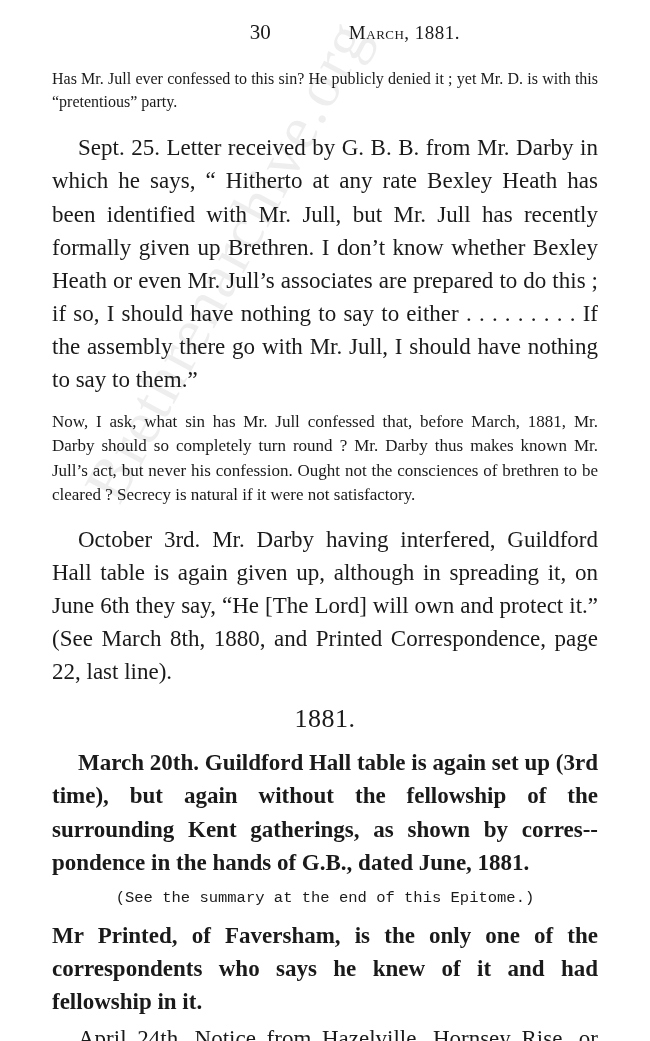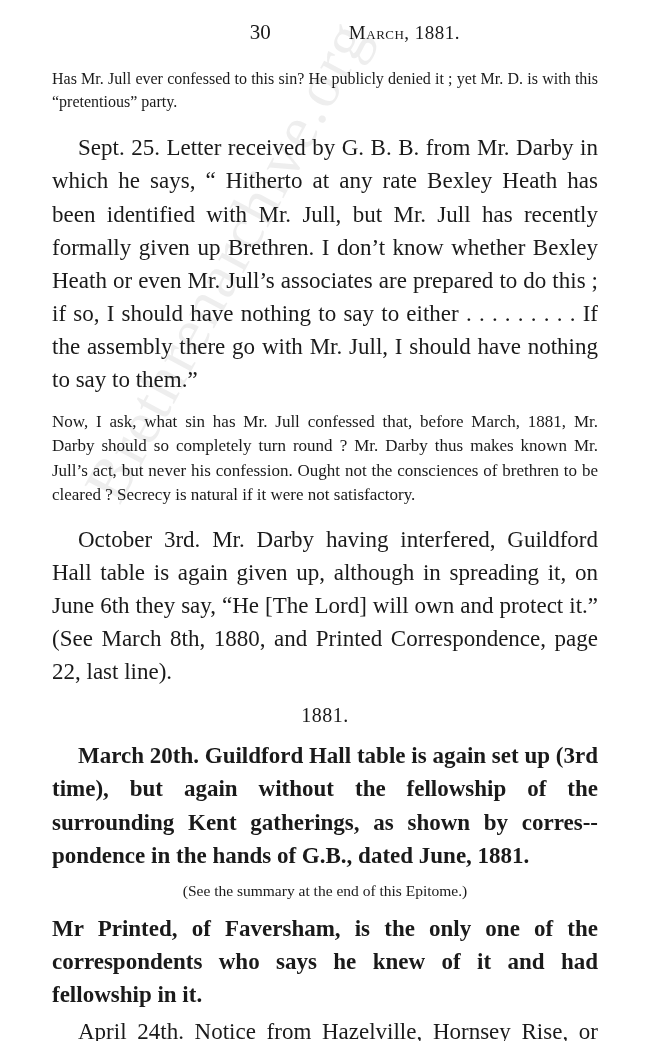--- a/index.html
+++ b/index.html
@@ -96,29 +96,30 @@
   }
 
   .top-para {
     font-size: 16px;
     line-height: 1.45;
     margin-bottom: 18px;
   }
 
   .year-head {
     text-align: center;
-    font-size: 20px;
+    font-size: 26px;
     margin: 16px 0 12px 0;
     letter-spacing: 0.5px;
   }
 
   .centered-note {
     text-align: center;
     font-size: 15.5px;
     margin: 10px 0 12px 0;
+    font-family: Liberation Mono, monospace;
   }
 </style>
 </head>
 <body>
 
 <div class="page">
 
   <div class="watermark">
     <span>Brethrenarchive.org</span>
   </div>

